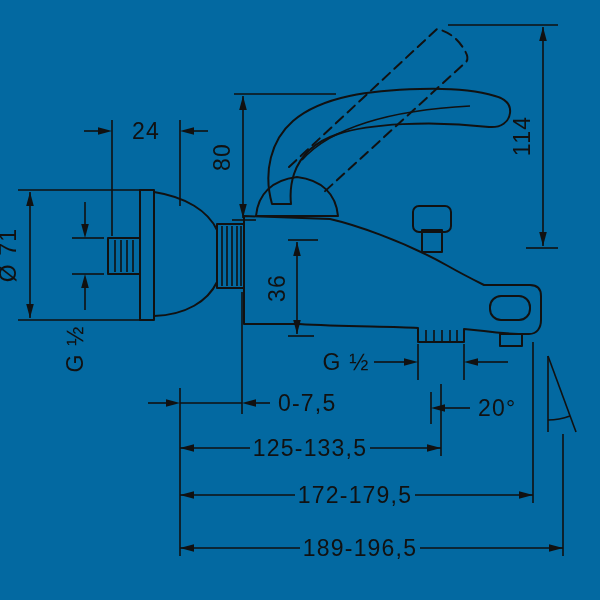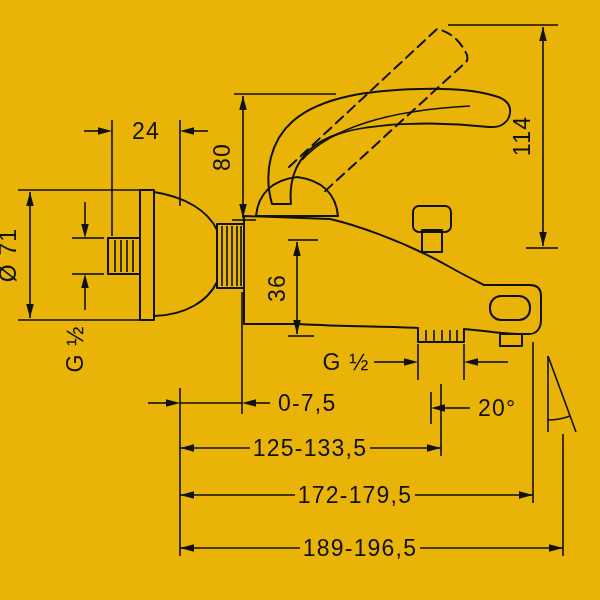--- a/index.html
+++ b/index.html
@@ -6,21 +6,21 @@
     margin: 0;
     padding: 0;
     width: 600px;
     height: 600px;
     background: #ffffff;
     overflow: hidden;
   }
   .page {
     width: 600px;
     height: 600px;
-    background: #eab308;
+    background: #0369a1;
     position: relative;
   }
   svg { display: block; }
   .dim-label {
     font-family: "Liberation Sans", "DejaVu Sans", sans-serif;
     font-size: 23px;
     letter-spacing: 1.2px;
     fill: #111111;
     stroke: none;
   }

